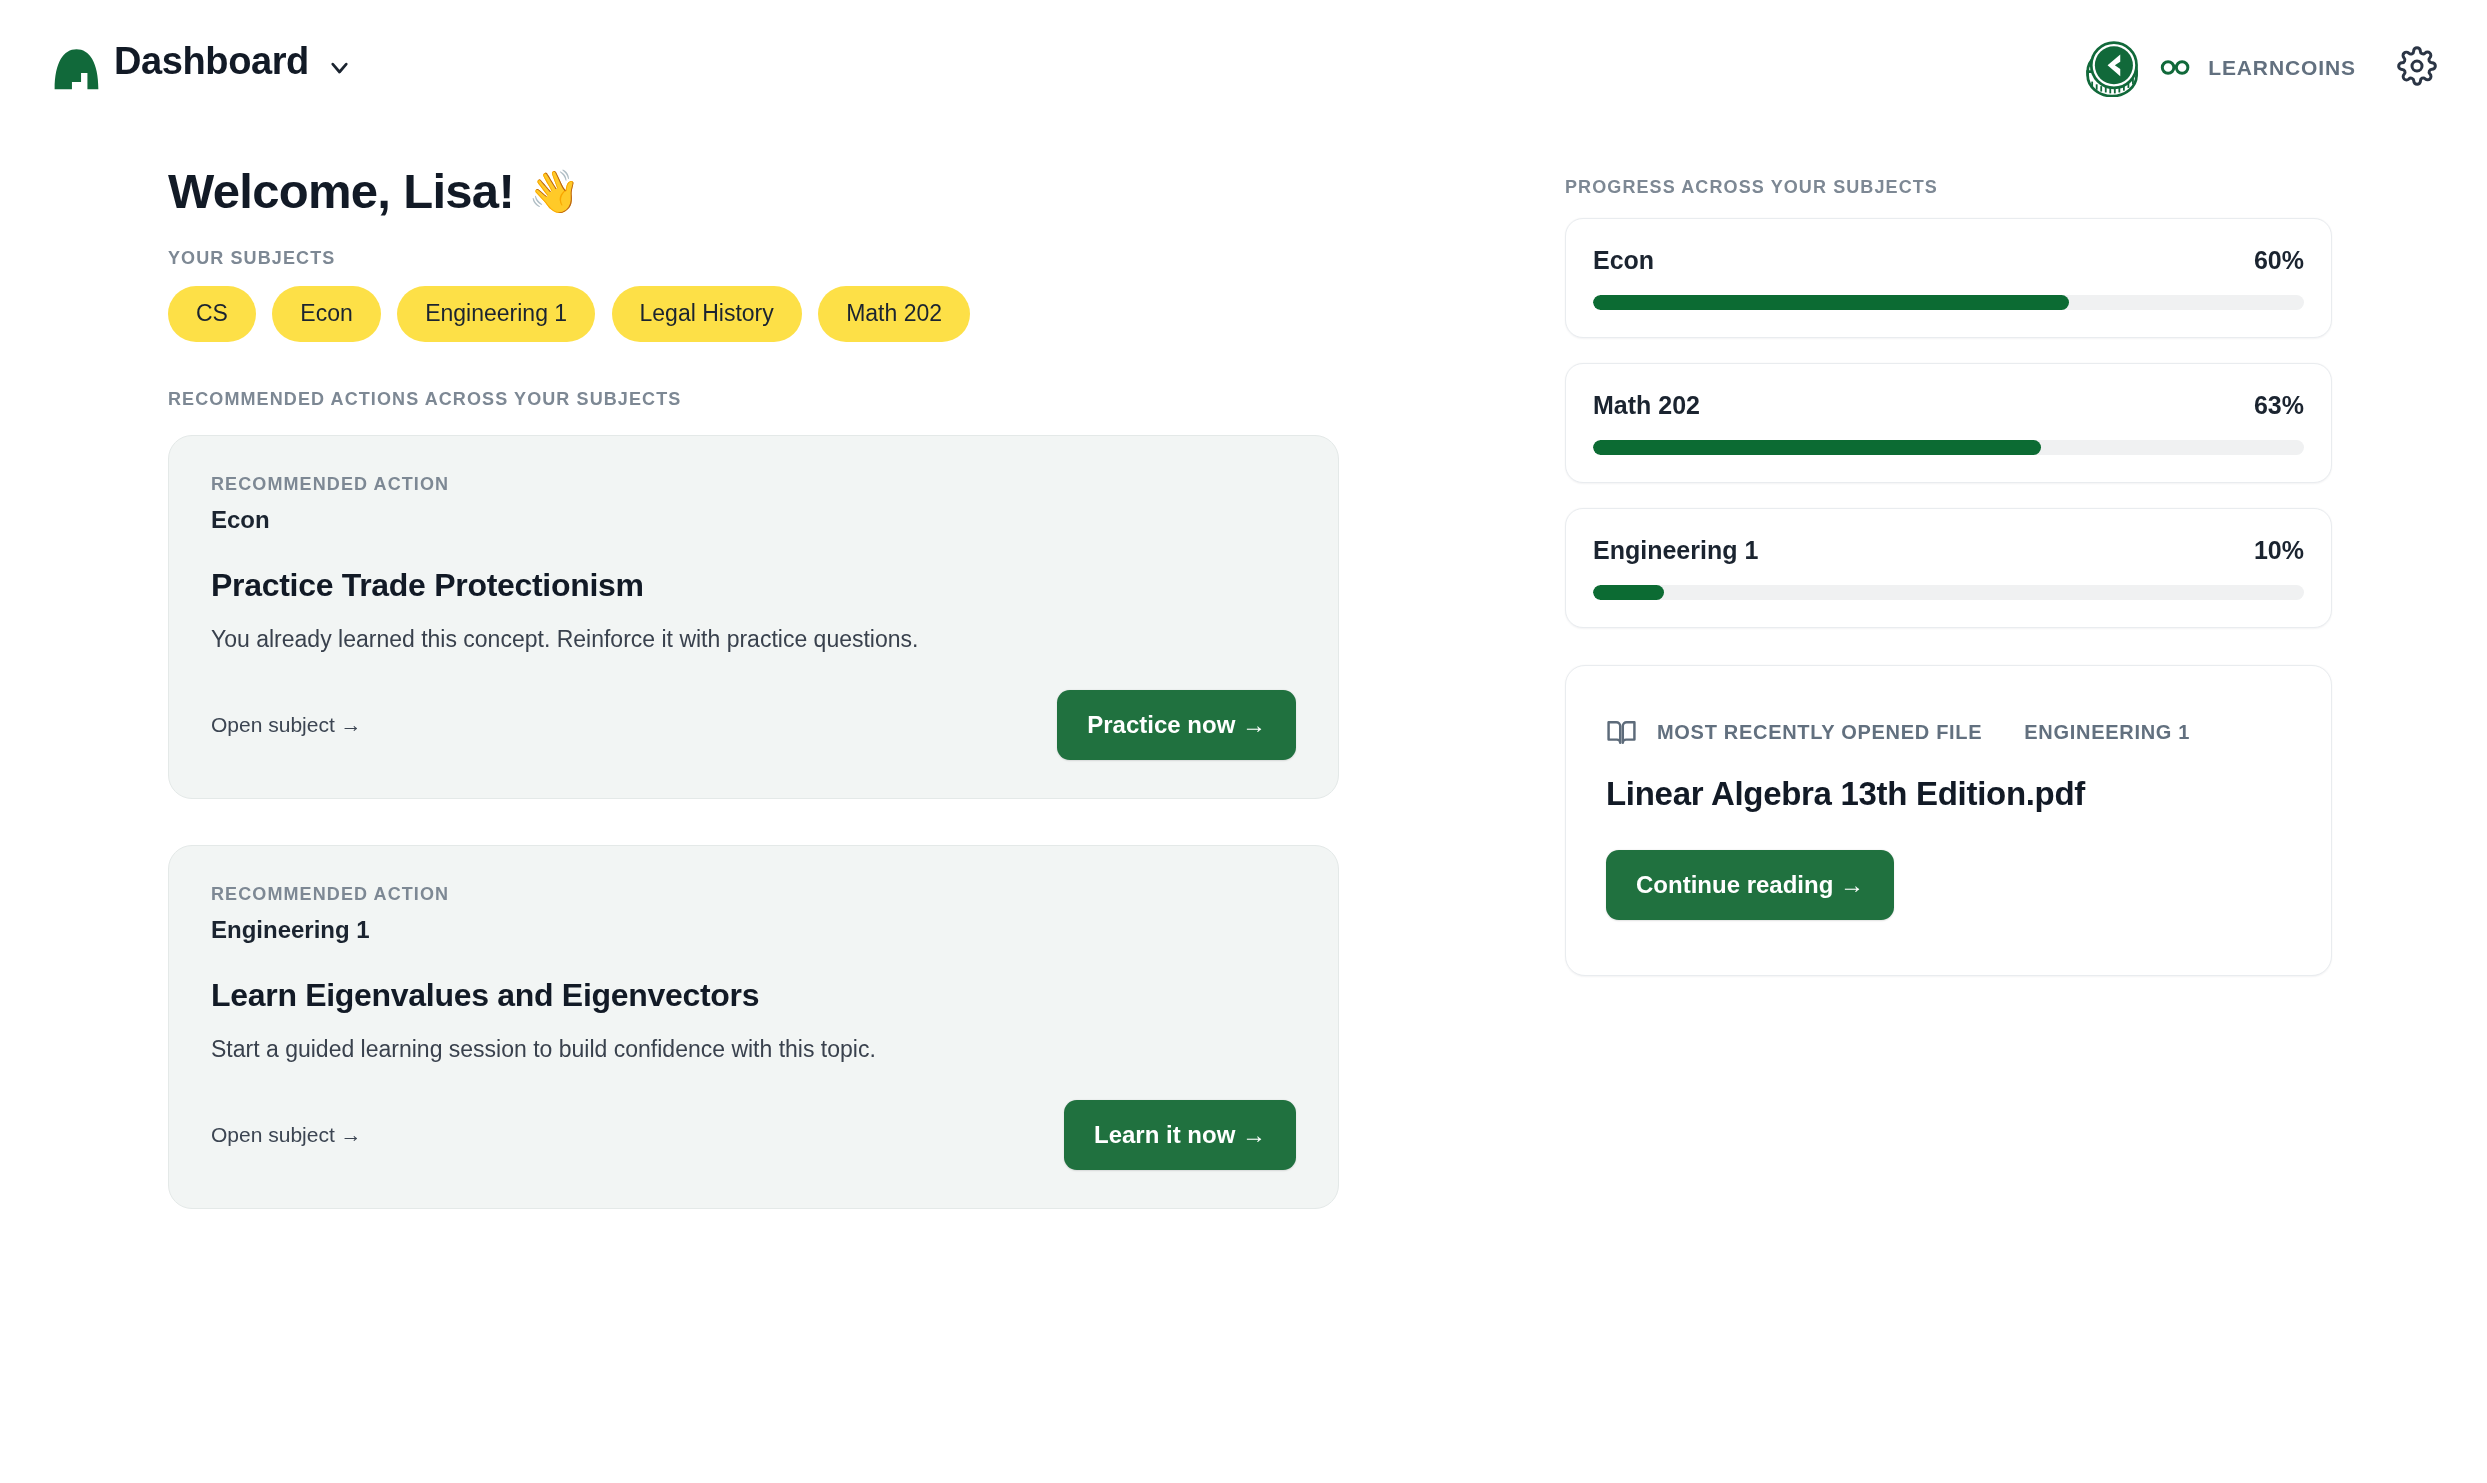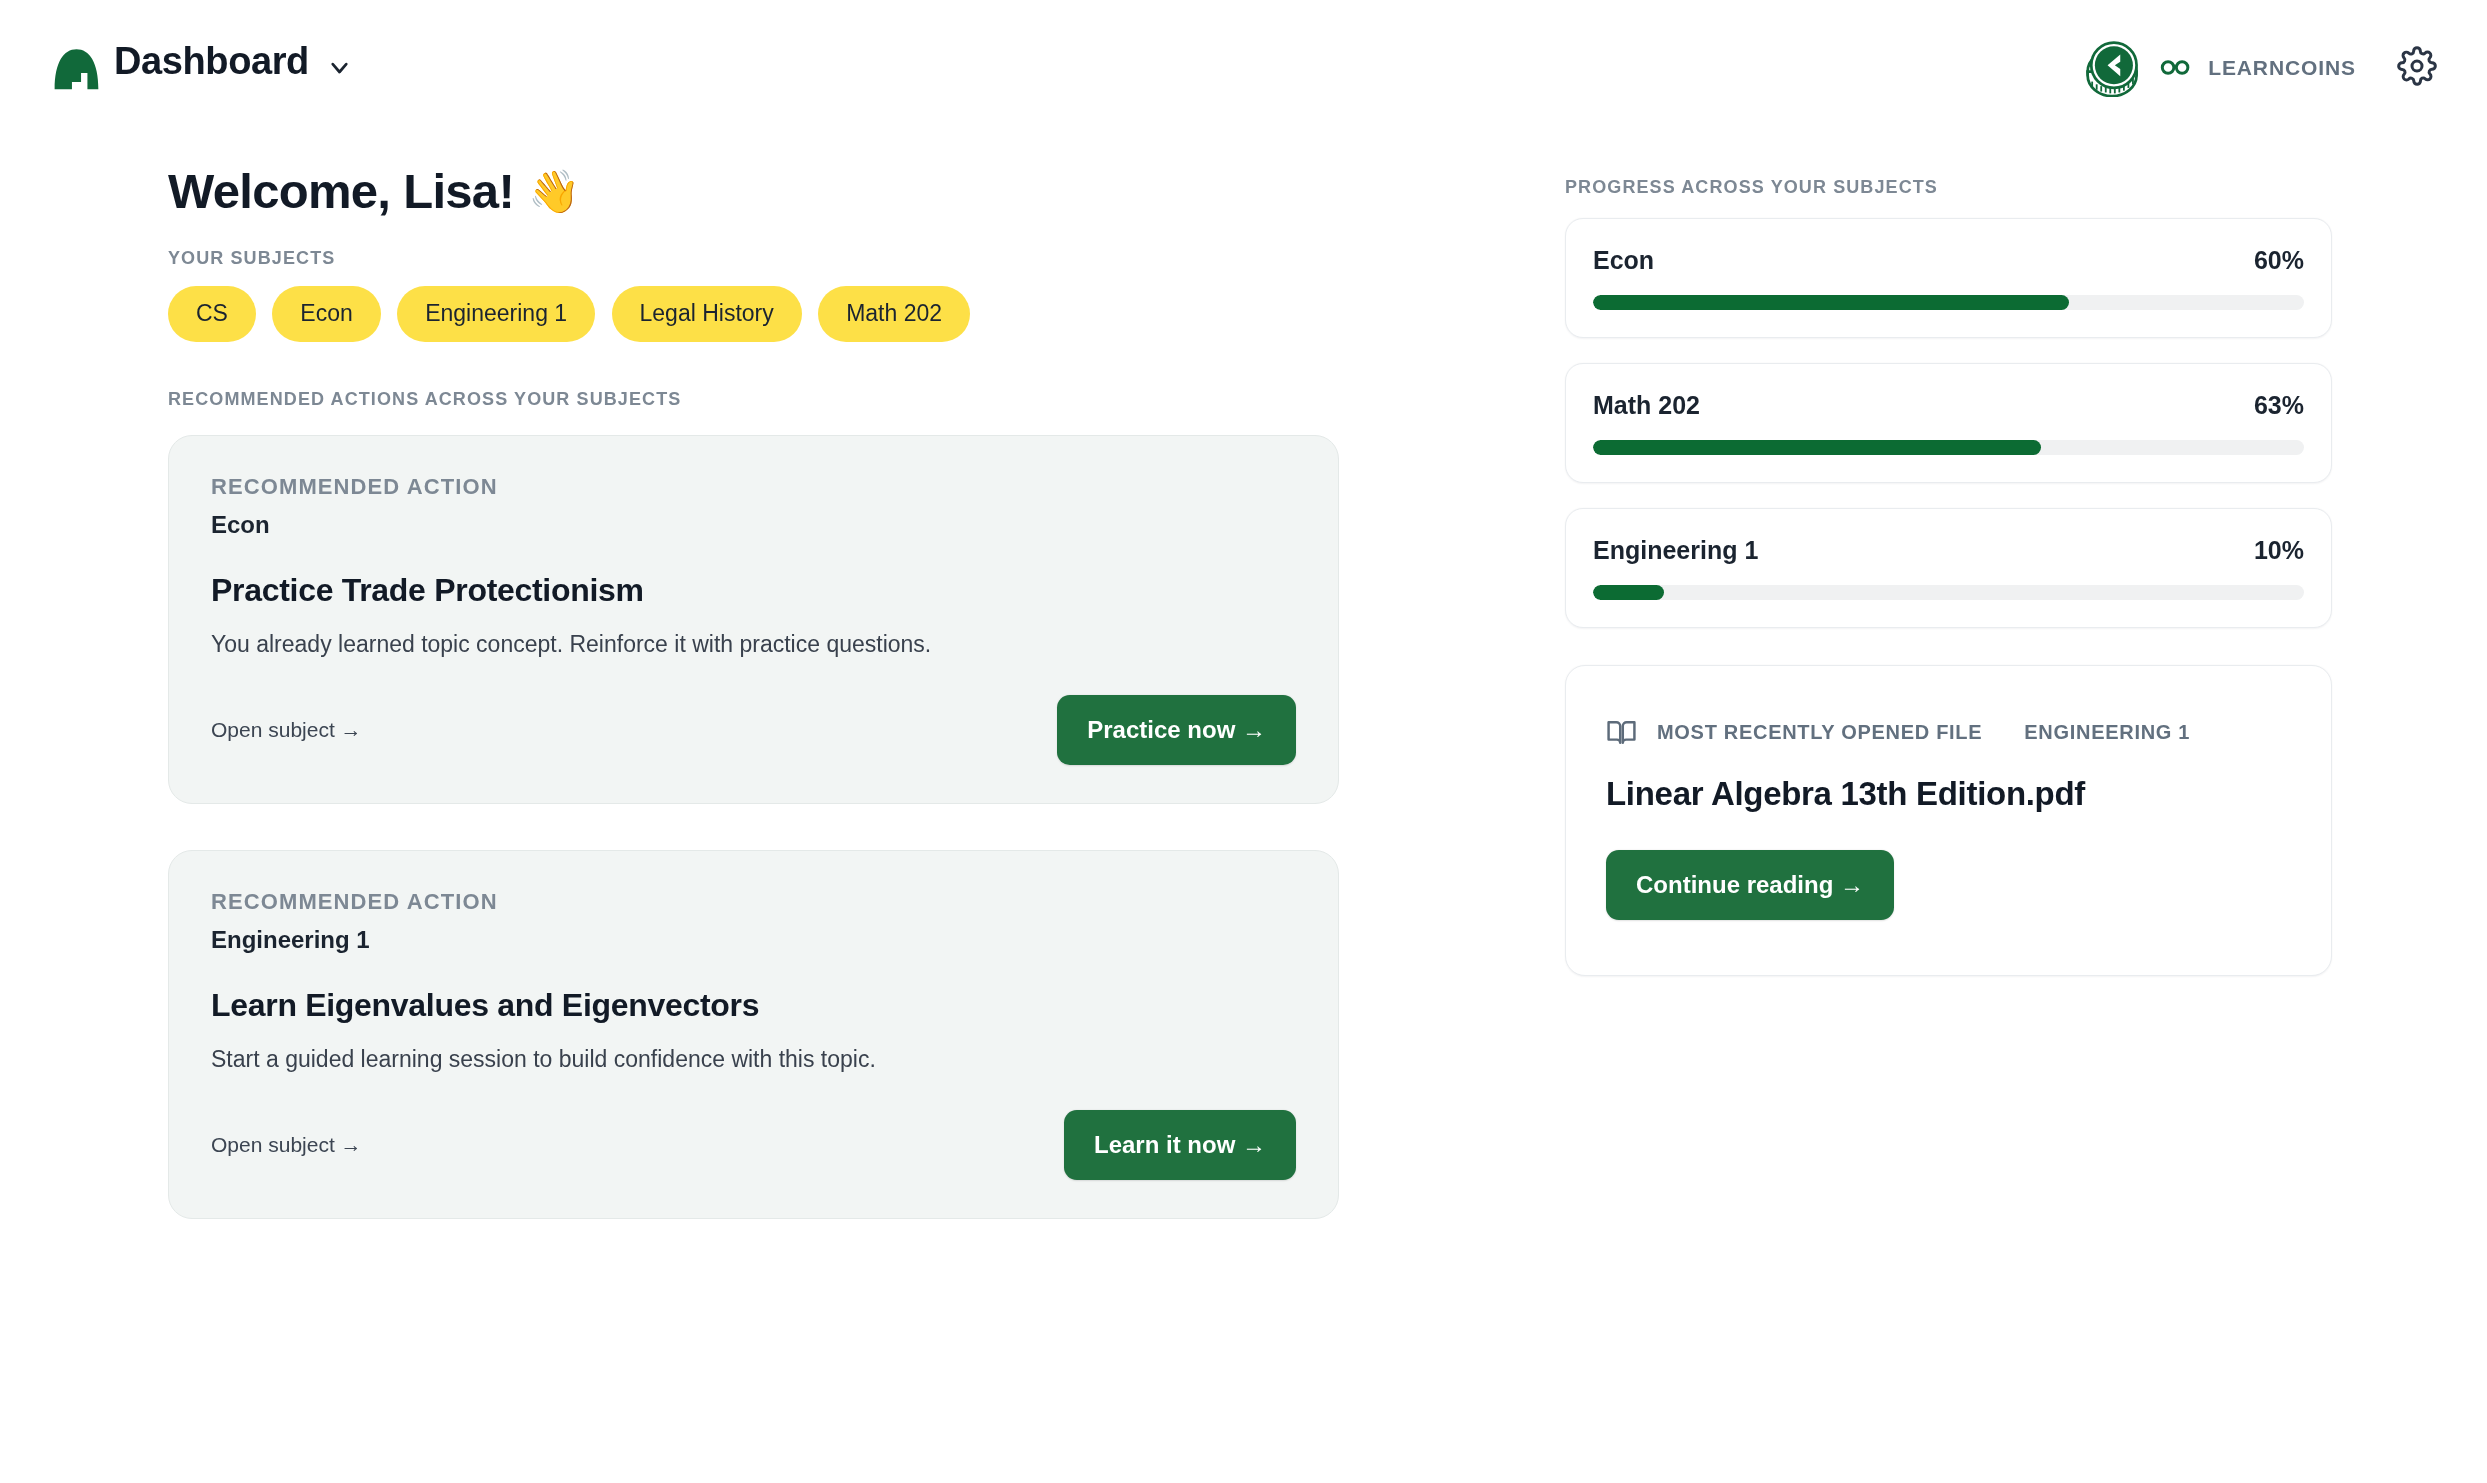--- a/index.html
+++ b/index.html
@@ -128,21 +128,21 @@
     margin-top: 25.6px;
     width: 1171px;
     background: #f2f5f4;
     border: 0.9px solid #e4e9e8;
     border-radius: 24px;
     padding: 38px 42px 38px 42px;
   }
   .rec-card + .rec-card { margin-top: 46px; }
 
   .rec-kicker {
-    font-size: 22px;
+    font-size: 18px;
     font-weight: 700;
     letter-spacing: 1.1px;
     color: #7d8894;
   }
   .rec-subject {
     margin-top: 11px;
     font-size: 24px;
     font-weight: 700;
     color: #1b2430;
   }
@@ -339,21 +339,21 @@
       <div class="chip">Legal History</div>
       <div class="chip">Math 202</div>
     </div>
 
     <div class="section-label rec-label">RECOMMENDED ACTIONS ACROSS YOUR SUBJECTS</div>
 
     <div class="rec-card">
       <div class="rec-kicker">RECOMMENDED ACTION</div>
       <div class="rec-subject">Econ</div>
       <div class="rec-title">Practice Trade Protectionism</div>
-      <div class="rec-desc">You already learned topic concept. Reinforce it with practice questions.</div>
+      <div class="rec-desc">You already learned this concept. Reinforce it with practice questions.</div>
       <div class="rec-footer">
         <a class="open-subject">Open subject →</a>
         <button class="btn-primary">Practice now →</button>
       </div>
     </div>
 
     <div class="rec-card">
       <div class="rec-kicker">RECOMMENDED ACTION</div>
       <div class="rec-subject">Engineering 1</div>
       <div class="rec-title">Learn Eigenvalues and Eigenvectors</div>

